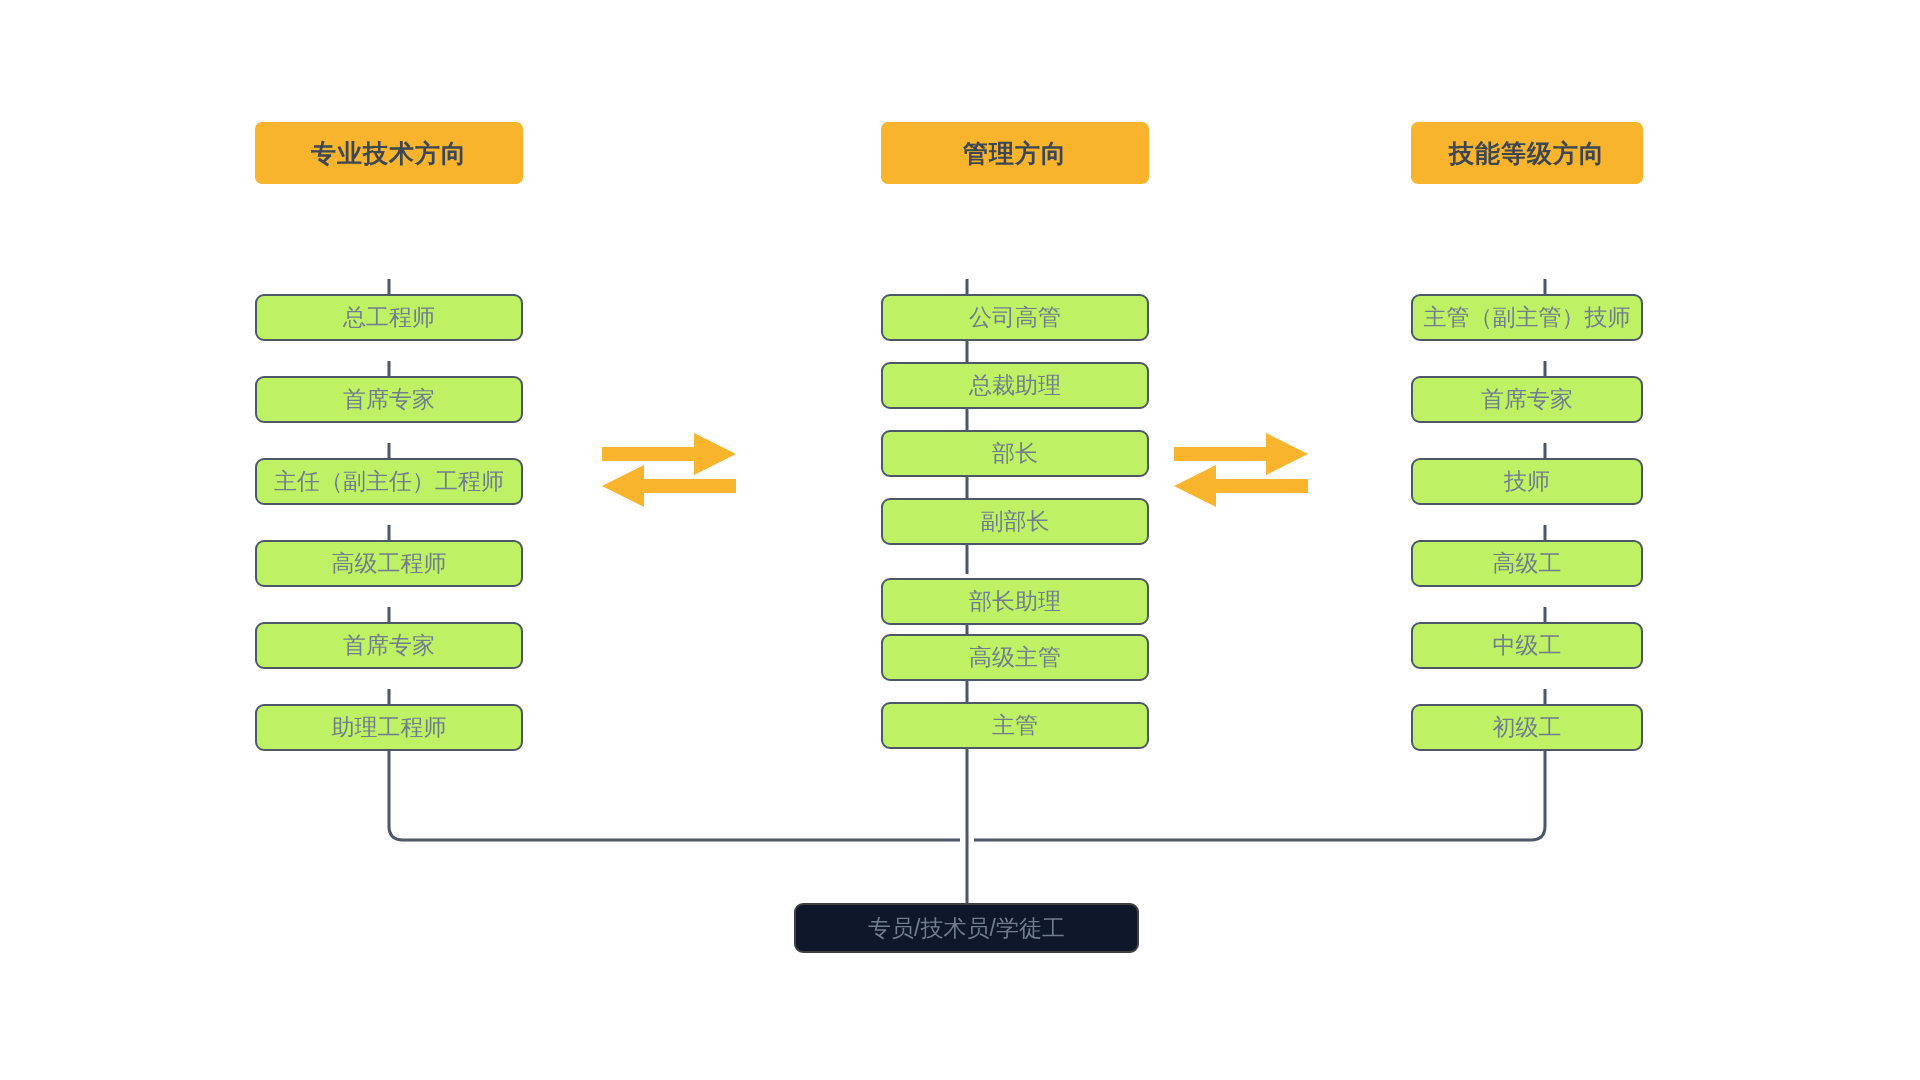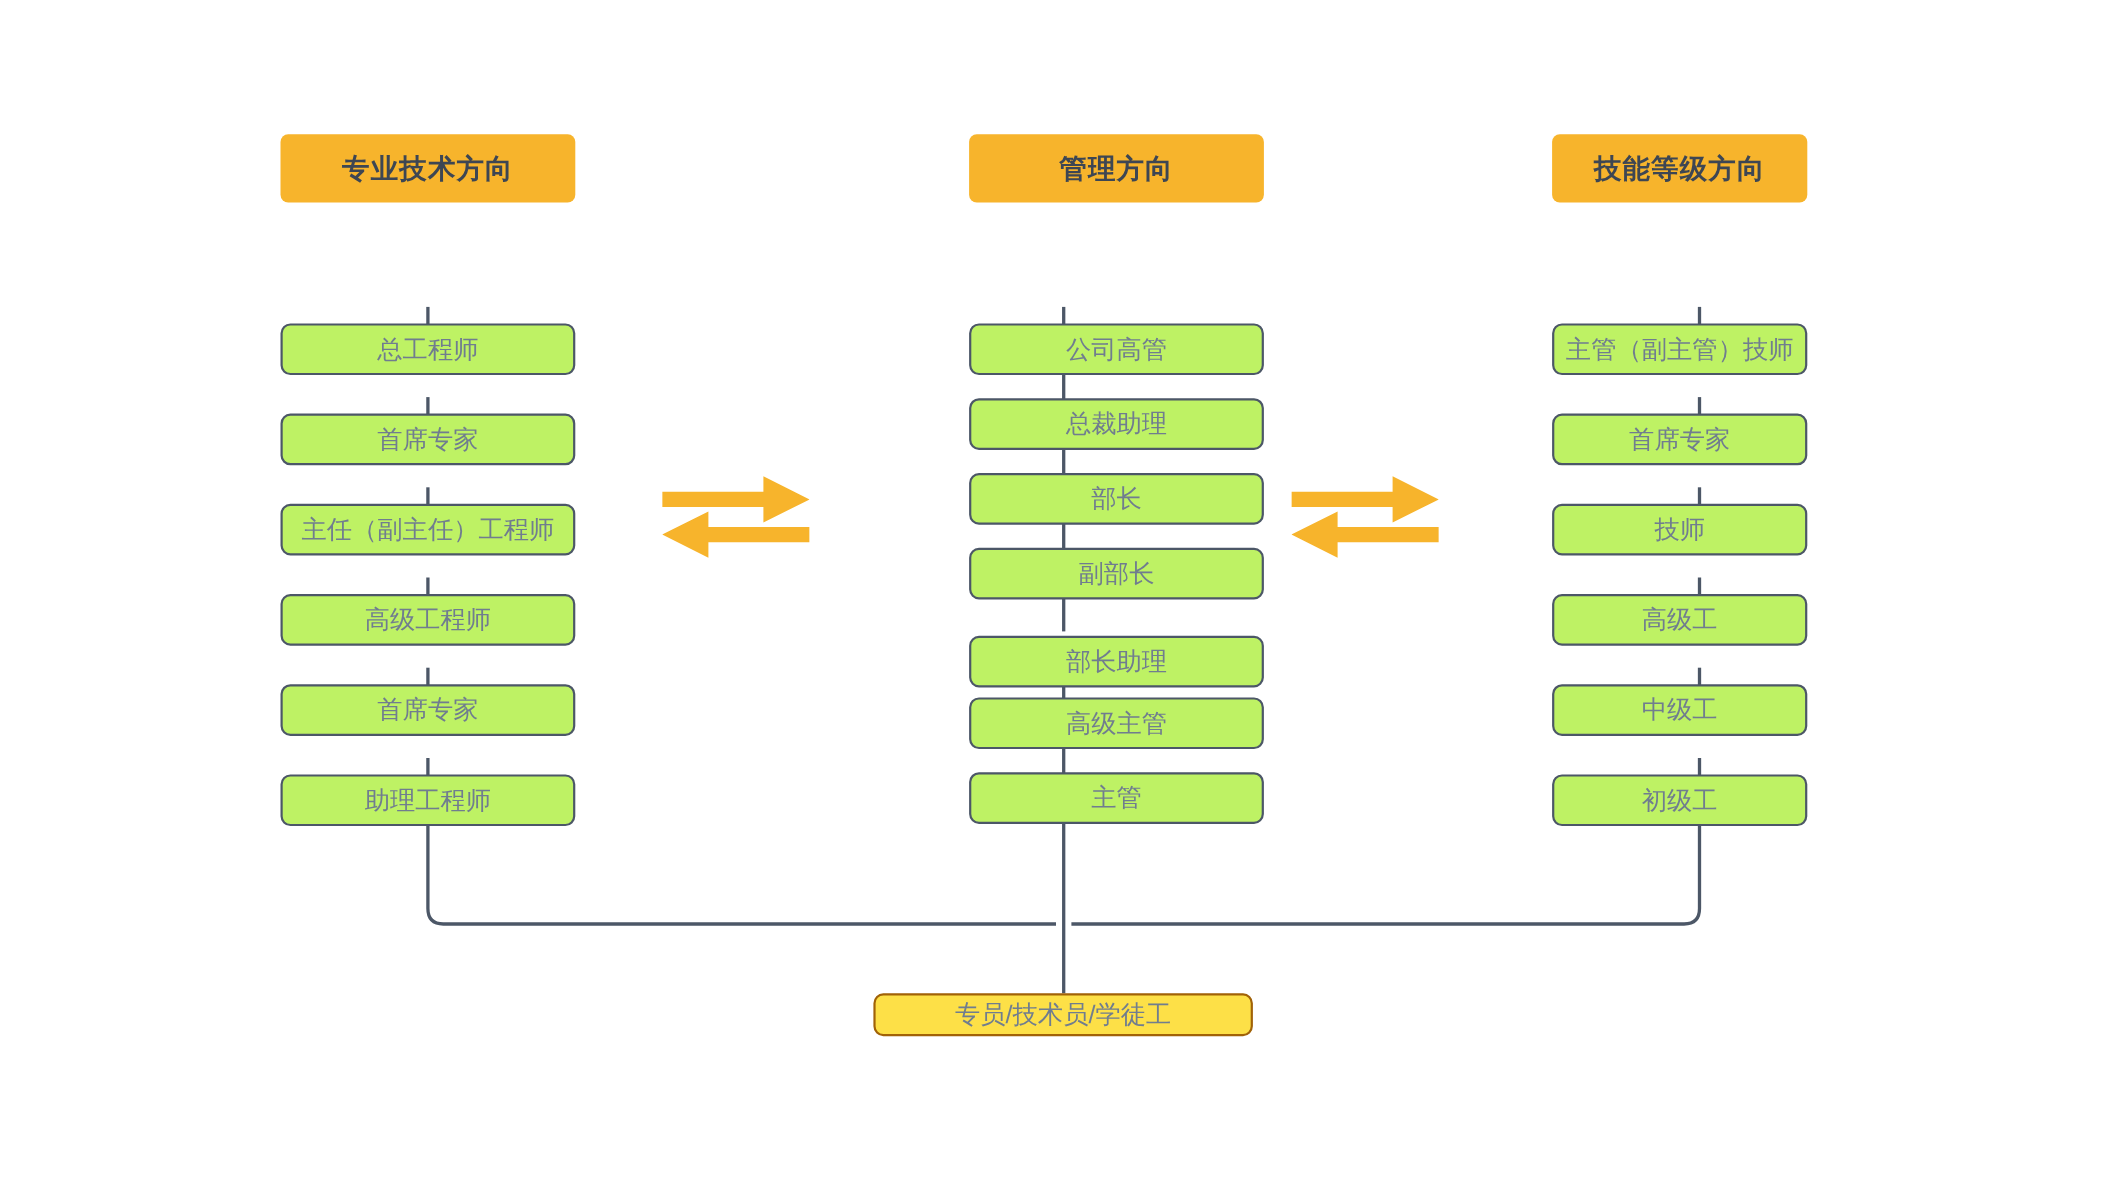--- a/index.html
+++ b/index.html
@@ -77,23 +77,23 @@
     white-space: nowrap;
   }
 
   
   .bottom-node {
     box-sizing: border-box;
     position: absolute;
     left: 794px;
     top: 903px;
     width: 345px;
-    height: 39px;
-    background: #fde047;
-    border: 2px solid #a16207;
+    height: 50px;
+    background: #0f172a;
+    border: 2px solid #404040;
     border-radius: 9px;
     display: flex;
     align-items: center;
     justify-content: center;
     color: #707d8f;
     font-size: 23px;
     white-space: nowrap;
   }
 
   

